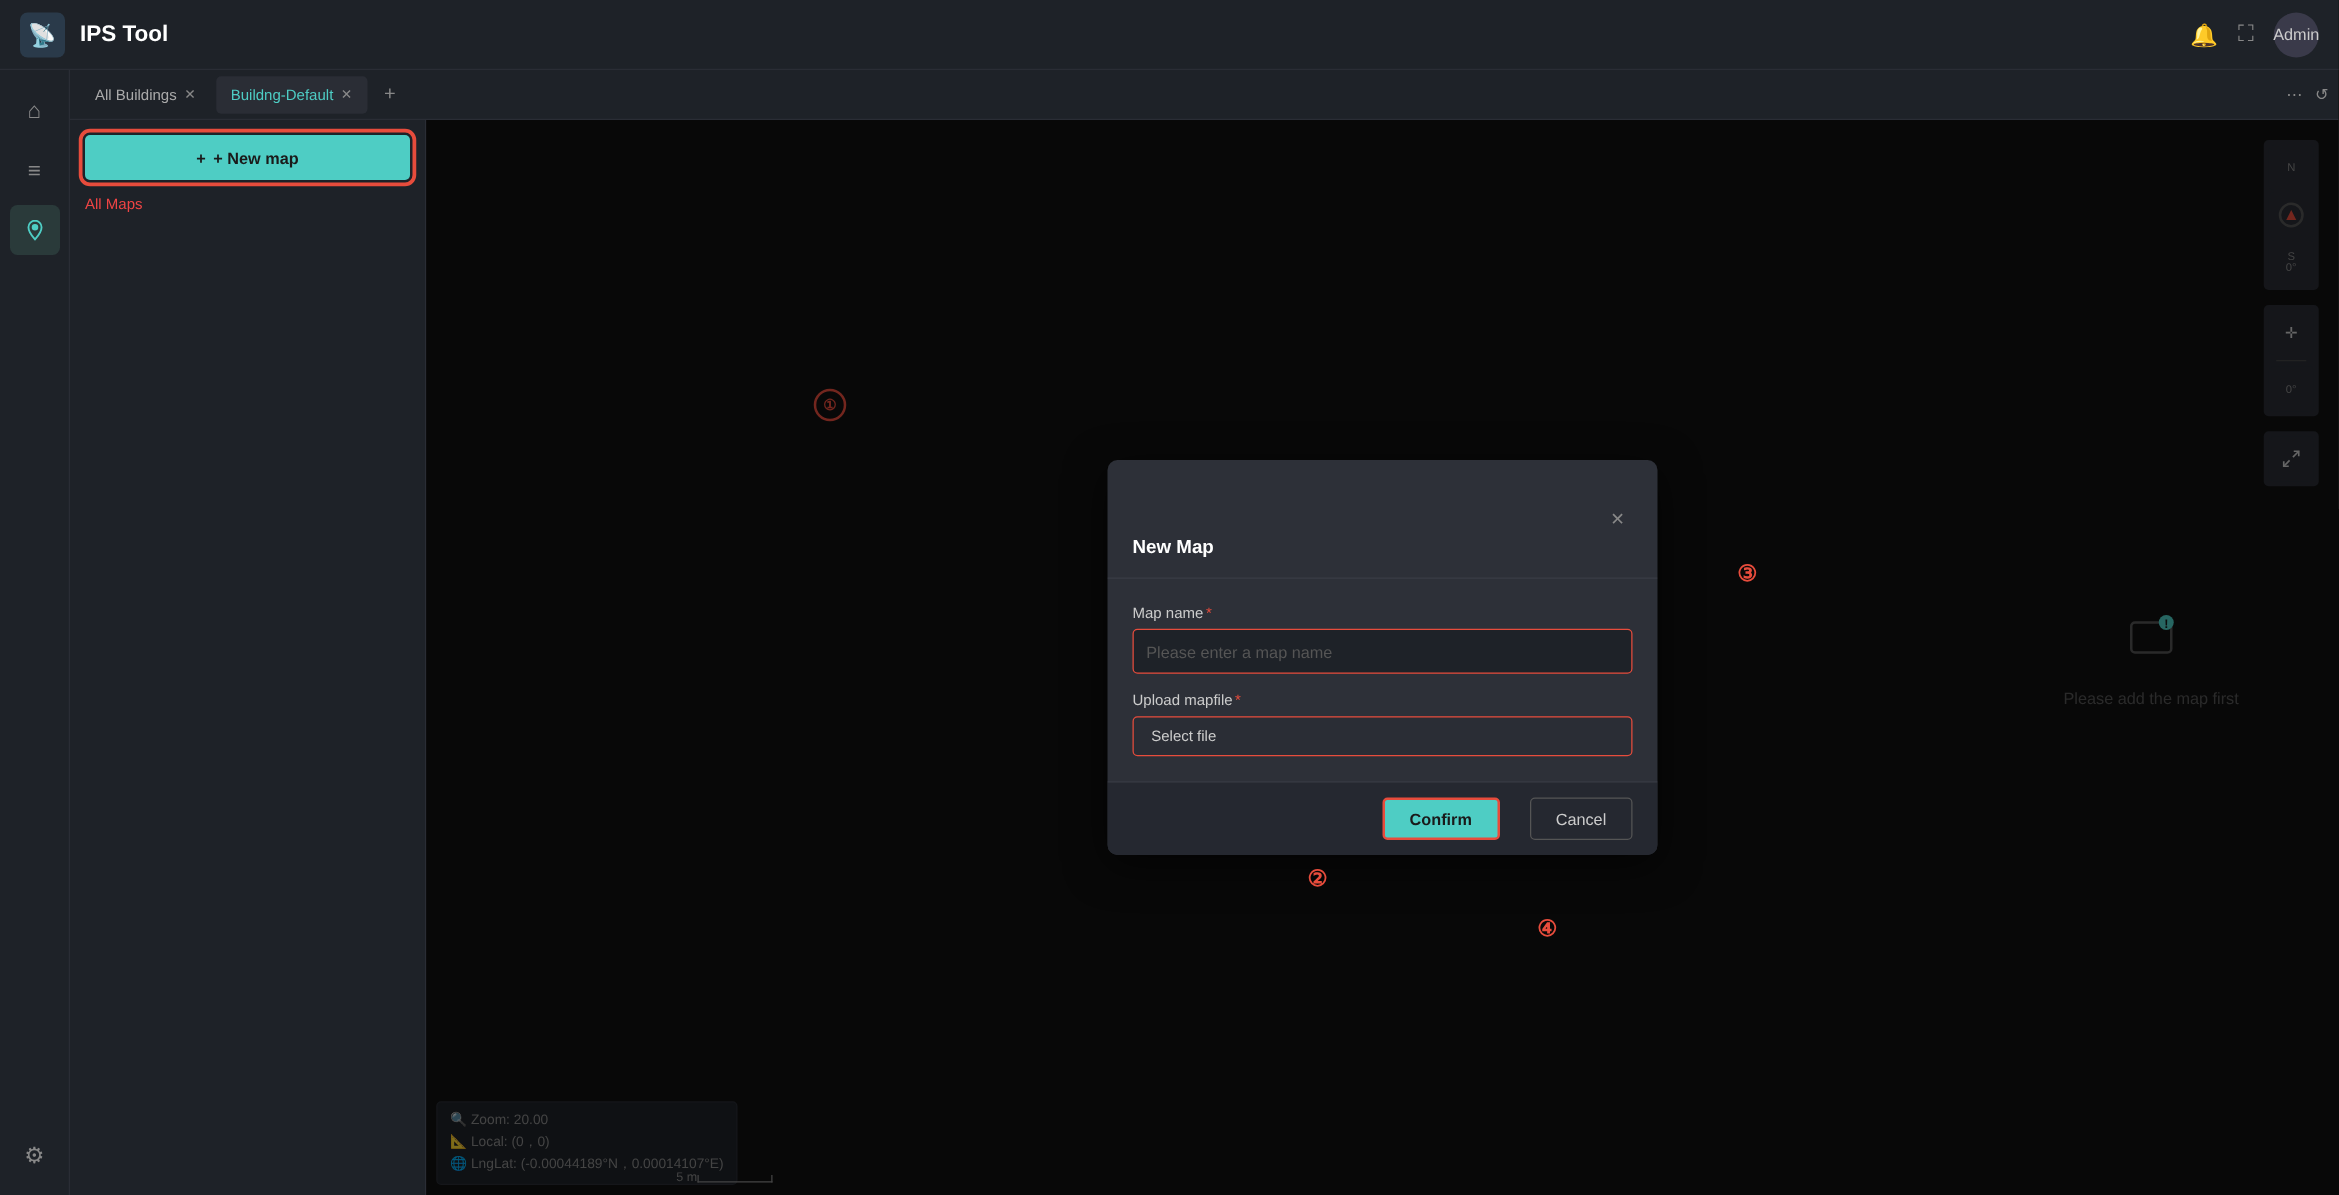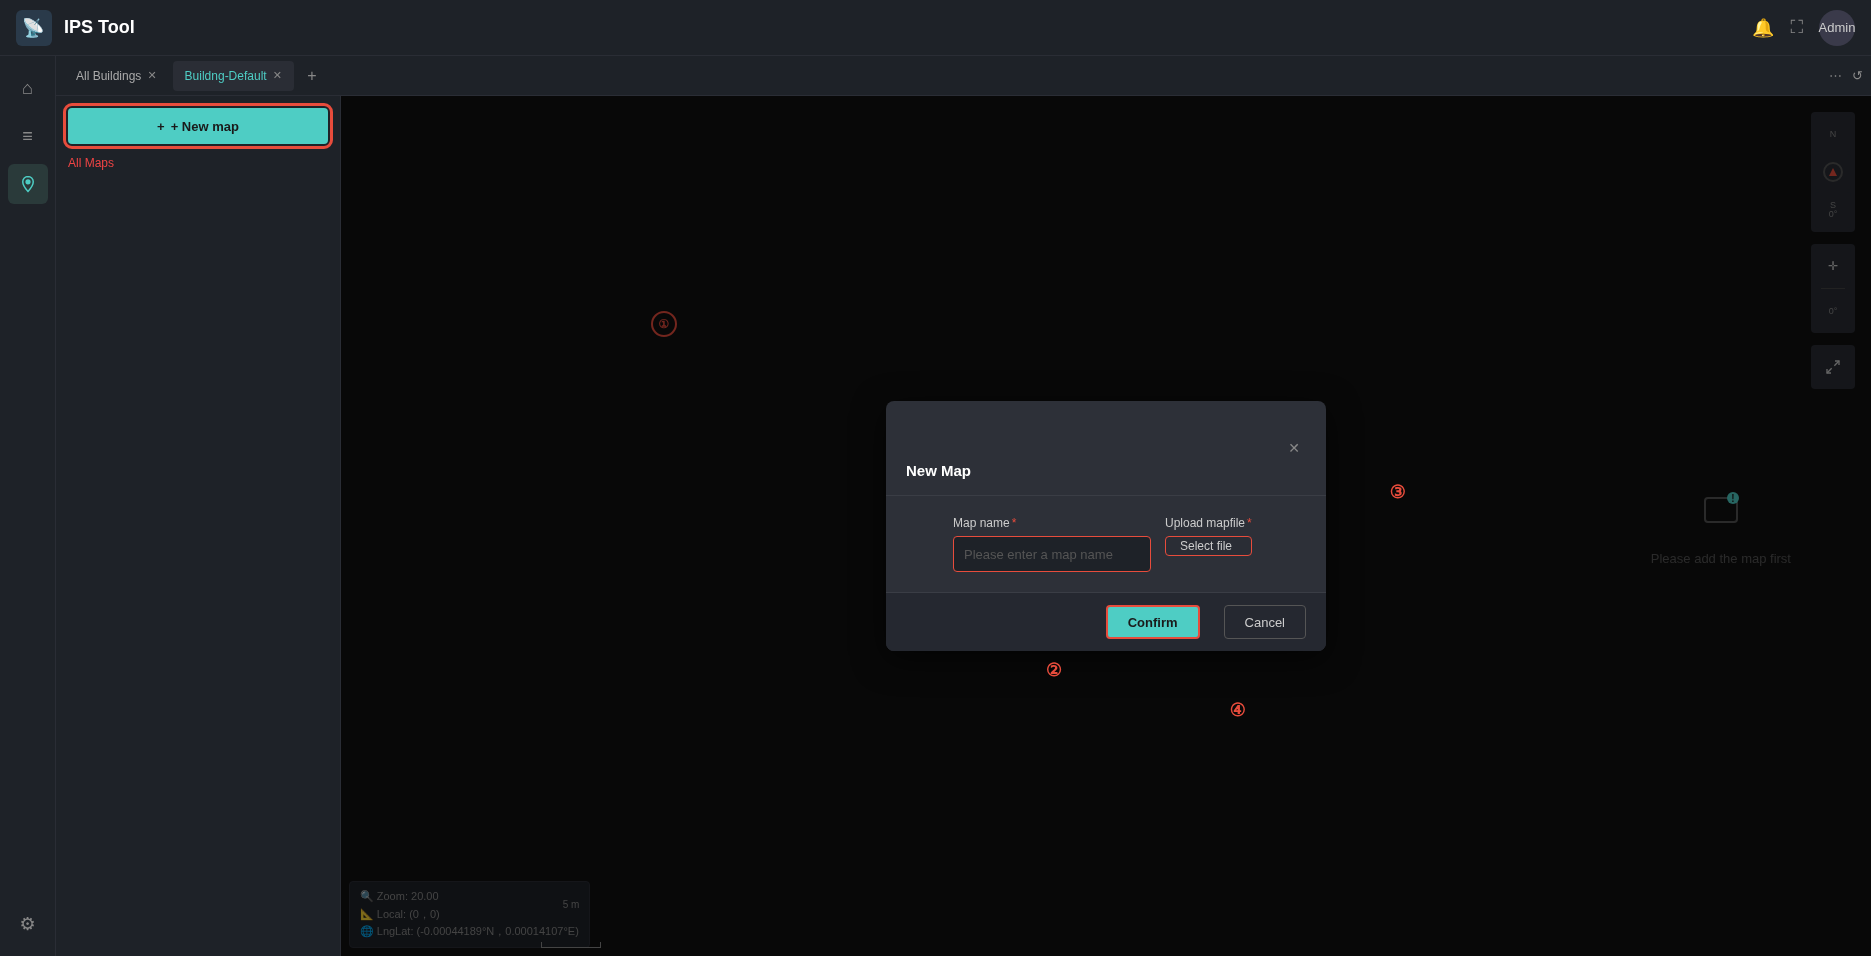--- a/index.html
+++ b/index.html
@@ -297,23 +297,22 @@
       padding: 6px 10px;
       font-size: 11px;
       color: #888;
       line-height: 1.6;
     }
     .map-scale {
       position: absolute;
       bottom: 8px;
       left: 200px;
       display: flex;
-      flex-direction: column;
-      align-items: center;
-      gap: 32px;
+      flex-direction: row;
+      align-items: center;
     }
     .map-scale-bar {
       width: 60px;
       height: 6px;
       border: 1px solid #888;
       border-top: none;
     }
     .map-scale-label {
       font-size: 10px;
       color: #888;
@@ -358,23 +357,22 @@
       align-items: center;
       justify-content: center;
       cursor: pointer;
       color: #888;
       font-size: 14px;
       border-radius: 4px;
     }
     .modal-body {
       padding: 20px;
       display: flex;
-      flex-direction: row;
+      flex-direction: column;
       gap: 14px;
-      margin-left: 47px;
     }
     .form-group {
       display: flex;
       flex-direction: column;
       gap: 6px;
     }
     .form-label {
       color: #ccc;
       font-size: 12px;
     }
@@ -391,21 +389,21 @@
       color: #ccc;
       font-size: 13px;
       outline: none;
       width: 100%;
     }
     .form-input::placeholder { color: #555; }
     .select-file-btn {
       background: #2a2d35;
       border: 1px solid #e74c3c;
       border-radius: 4px;
-      height: 20px;
+      height: 32px;
       padding: 0 14px;
       color: #ccc;
       font-size: 12px;
       cursor: pointer;
       display: inline-flex;
       align-items: center;
     }
     .modal-footer {
       background: #252830;
       padding: 12px 20px;

